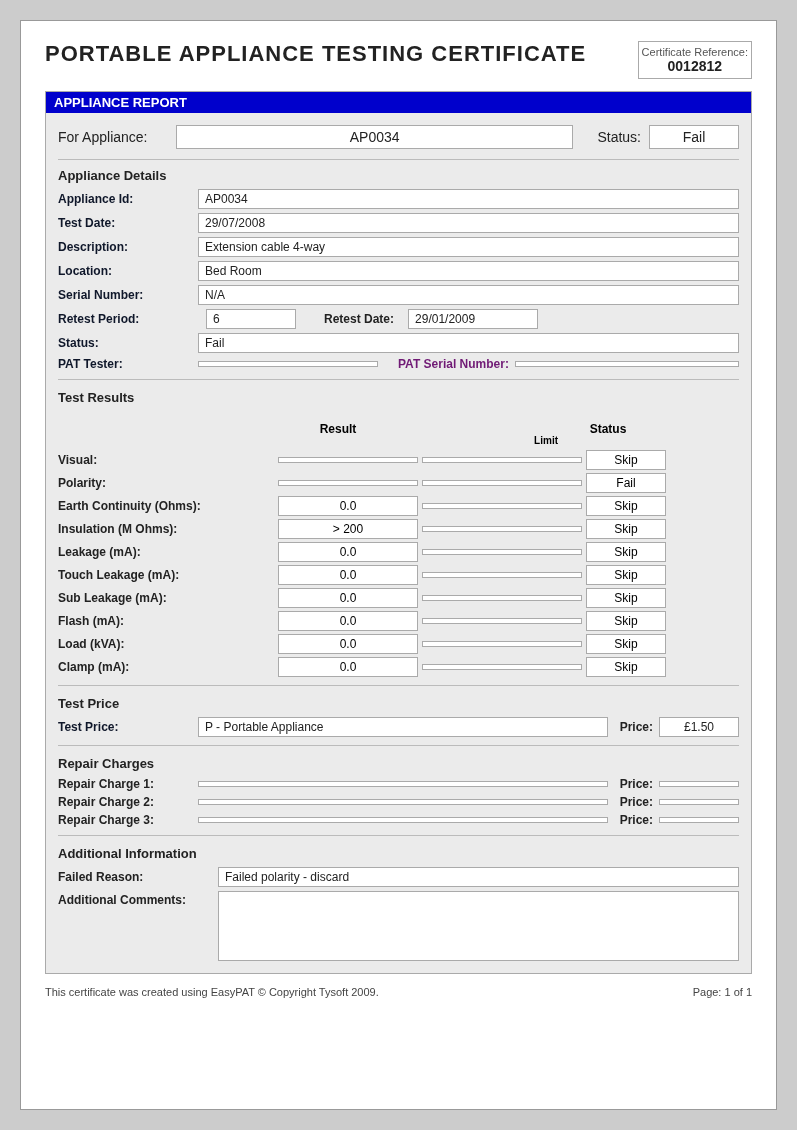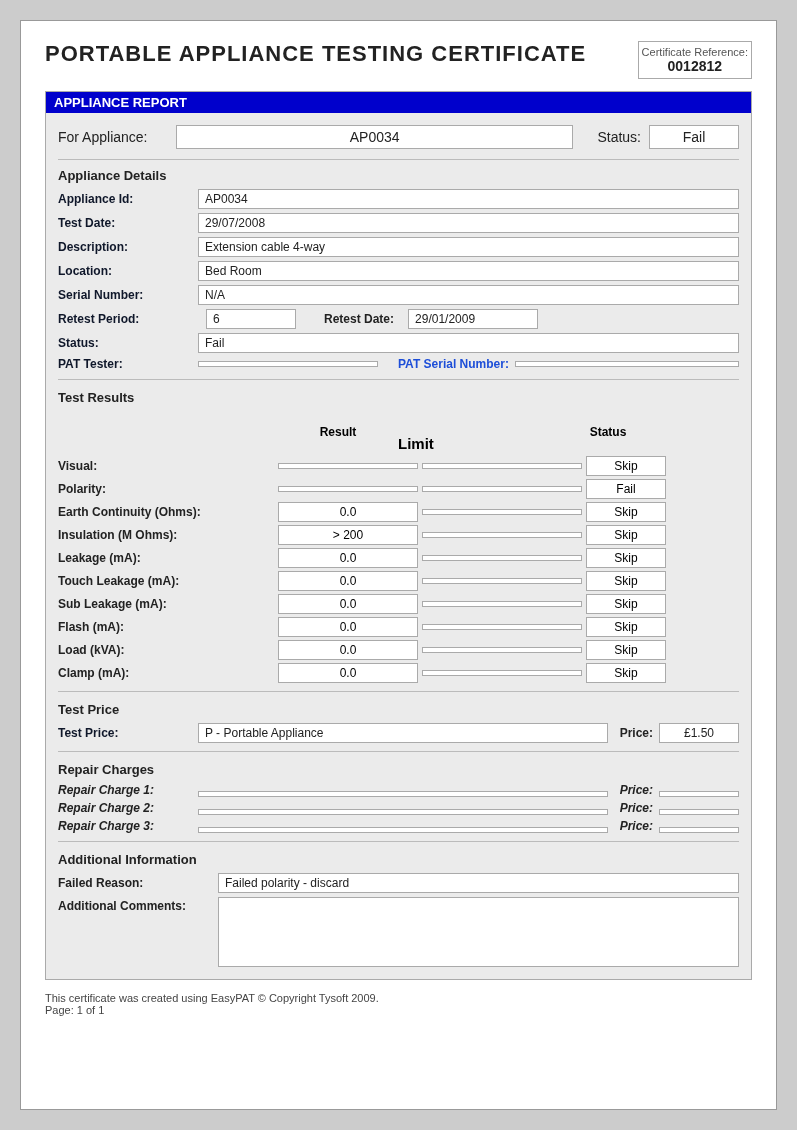--- a/index.html
+++ b/index.html
@@ -148,41 +148,41 @@
     .pat-tester-val {
       background: #fff;
       border: 1px solid #aaa;
       padding: 2px 6px;
       width: 180px;
       font-size: 12px;
     }
     .pat-serial-label {
       font-weight: bold;
       font-size: 12px;
-      color: #1d4ed8;
+      color: #701a75;
       margin-left: 20px;
     }
     .pat-serial-val {
       background: #fff;
       border: 1px solid #aaa;
       padding: 2px 6px;
       flex: 1;
       font-size: 12px;
     }
 
     
     .test-results-header {
       display: flex;
       align-items: center;
       margin-bottom: 4px;
       margin-top: 4px;
     }
     .tr-col-label { min-width: 220px; }
     .tr-col-result { width: 120px; text-align: center; font-weight: bold; font-size: 12px; }
-    .tr-col-limit { width: 160px; text-align: left; font-weight: bold; font-size: 15px; margin-top: 24px; }
+    .tr-col-limit { width: 160px; text-align: right; font-weight: bold; font-size: 10px; margin-top: 24px; }
     .tr-col-status { width: 100px; text-align: center; font-weight: bold; font-size: 12px; }
 
     .tr-row {
       display: flex;
       align-items: center;
       margin-bottom: 3px;
     }
     .tr-row-label {
       min-width: 220px;
       font-weight: bold;
@@ -240,23 +240,22 @@
       border: 1px solid #aaa;
       padding: 2px 6px;
       width: 80px;
       font-size: 12px;
       text-align: center;
     }
 
     
     .repair-row {
       display: flex;
-      align-items: flex-end;
-      margin-bottom: 4px;
-      font-style: italic;
+      align-items: center;
+      margin-bottom: 4px;
     }
     .repair-label {
       font-weight: bold;
       min-width: 140px;
       font-size: 12px;
       color: #222;
     }
     .repair-desc-val {
       background: #fff;
       border: 1px solid #aaa;
@@ -312,21 +311,20 @@
       margin: 8px 0;
     }
     .section-gap { margin-top: 10px; }
 
     .footer {
       margin-top: 12px;
       display: flex;
       justify-content: space-between;
       font-size: 11px;
       color: #444;
-      flex-direction: column;
     }
   </style>
 </head>
 <body>
 
 <div class="page">
 
   <div class="header-row">
     <div class="main-title">PORTABLE APPLIANCE TESTING CERTIFICATE</div>
     <div class="cert-ref-box">

